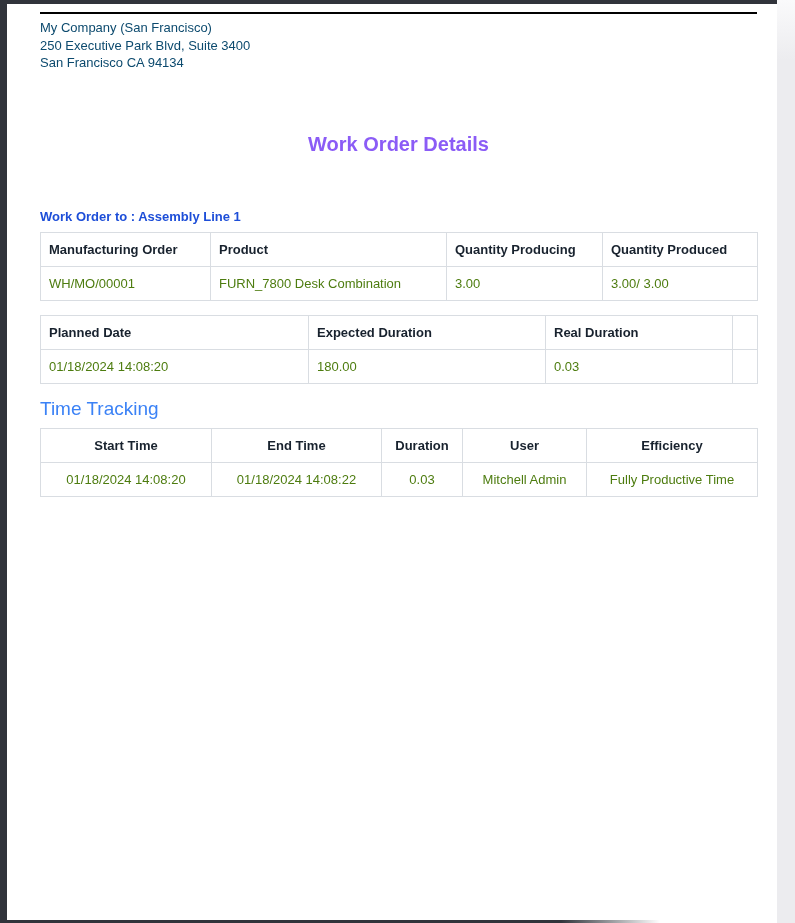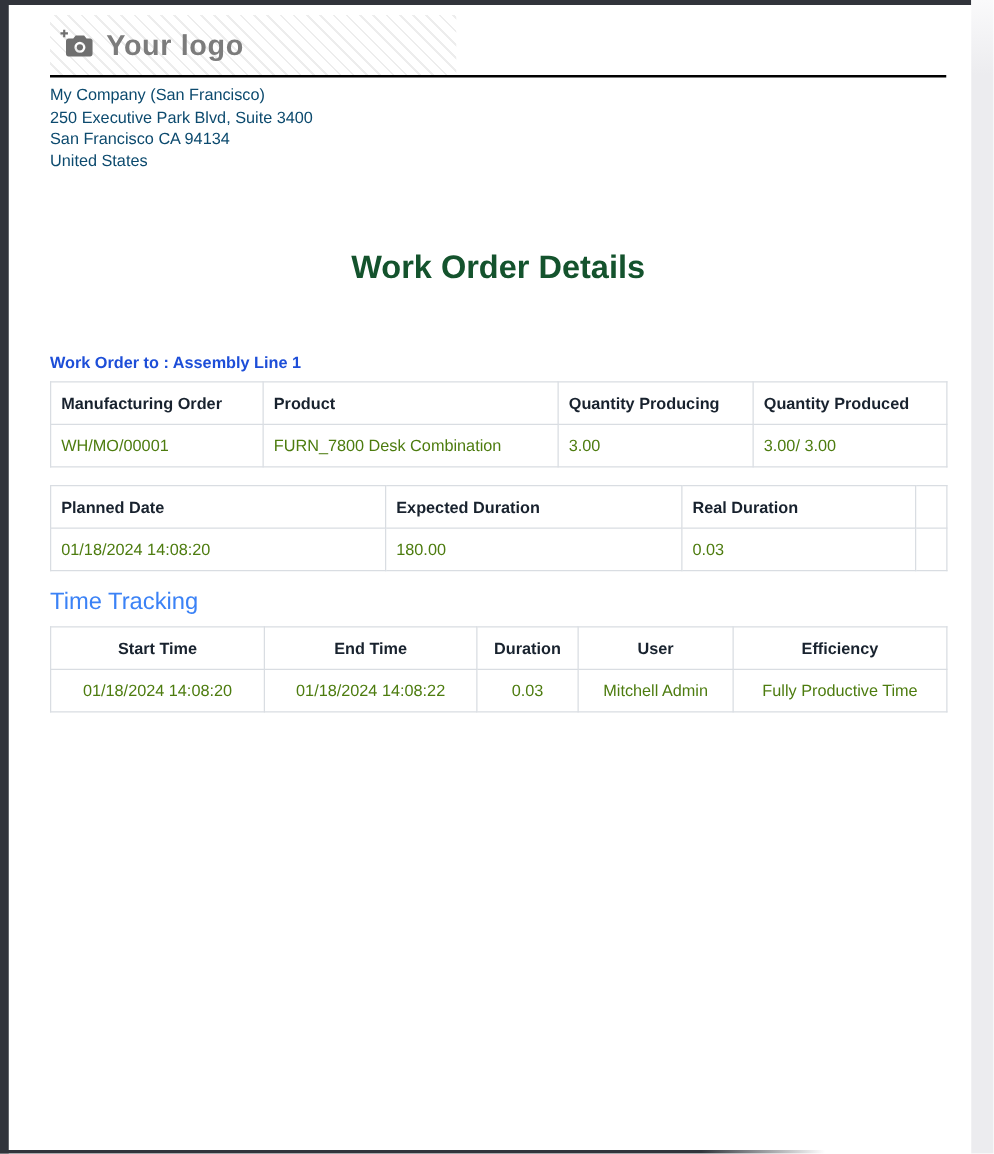--- a/index.html
+++ b/index.html
@@ -48,23 +48,23 @@
   }
 
   .header-rule { width: 717px; height: 2px; background: #000000; margin-top: 0px; }
 
   .address { margin-top: 5px; font-size: 13px; color: #0c4a6e; line-height: 17.5px; }
 
   .doc-title {
     width: 717px;
     margin-top: 61px;
     text-align: center;
-    font-size: 26px;
+    font-size: 20px;
     font-weight: bold;
-    color: #14532d;
+    color: #8b5cf6;
   }
 
   .wo-to { margin-top: 53px; font-size: 13px; font-weight: bold; color: #1d4ed8; }
 
   table { border-collapse: collapse; table-layout: fixed; width: 717px; background: #ffffff; }
   th, td {
     border: 1px solid #d9dde2;
     font-size: 13px;
     padding: 9px 8px;
     overflow: hidden;
@@ -81,41 +81,27 @@
   .section-heading { margin-top: 14px; font-size: 19px; font-weight: normal; color: #3b82f6; }
 </style>
 </head>
 <body>
 
 <div class="viewport">
 
   <div class="page-content">
     <div class="content-col">
 
-      <div class="logo-area">
-        <div class="logo-inner">
-          <span class="camera-icon">
-            <svg viewBox="0 0 28 28" width="27" height="27">
-              <path fill="#6f6f6f" d="M9 8 L11 8 L13 5.5 L20 5.5 L22 8 L25 8 C26.1 8 27 8.9 27 10 L27 21 C27 22.1 26.1 23 25 23 L7 23 C5.9 23 5 22.1 5 21 L5 10 C5 8.9 5.9 8 7 8 Z M16.5 20 A4.6 4.6 0 1 0 16.5 10.8 A4.6 4.6 0 0 0 16.5 20 Z" fill-rule="evenodd"></path>
-              <circle cx="16.5" cy="15.4" r="2.6" fill="#ffffff"></circle>
-              <circle cx="16.5" cy="15.4" r="2.6" fill="#6f6f6f"></circle>
-              <path stroke="#6f6f6f" stroke-width="1.8" d="M3.5 0.8 L3.5 7 M0.4 3.9 L6.6 3.9"></path>
-            </svg>
-          </span>
-          <span class="logo-text">Your logo</span>
-        </div>
-      </div>
 
       <div class="header-rule"></div>
 
       <div class="address">
         <div>My Company (San Francisco)</div>
         <div>250 Executive Park Blvd, Suite 3400</div>
         <div>San Francisco CA 94134</div>
-        <div>United States</div>
       </div>
 
       <div class="doc-title">Work Order Details</div>
 
       <div class="wo-to">Work Order to : Assembly Line 1</div>
 
       <table class="tbl-order">
         <colgroup>
           <col style="width:170px">
             <col style="width:236px">

